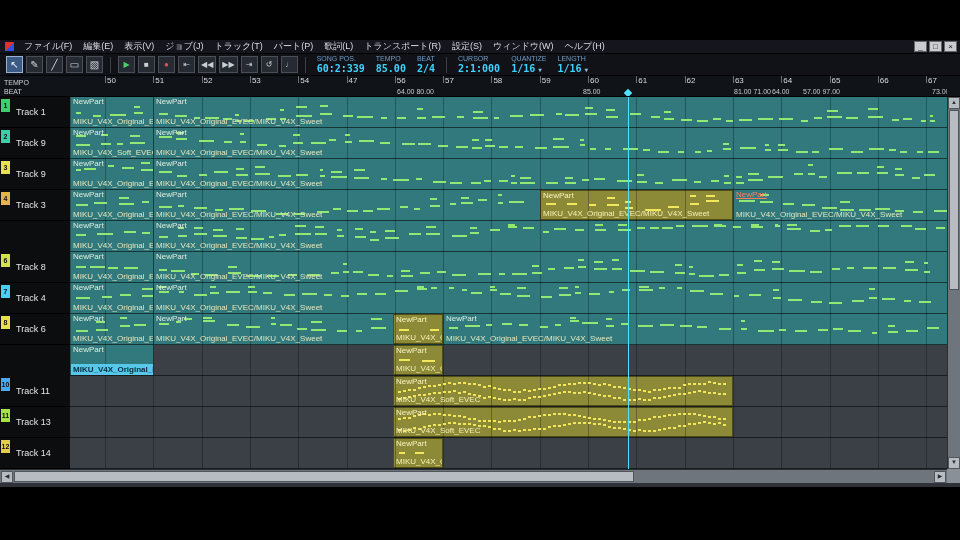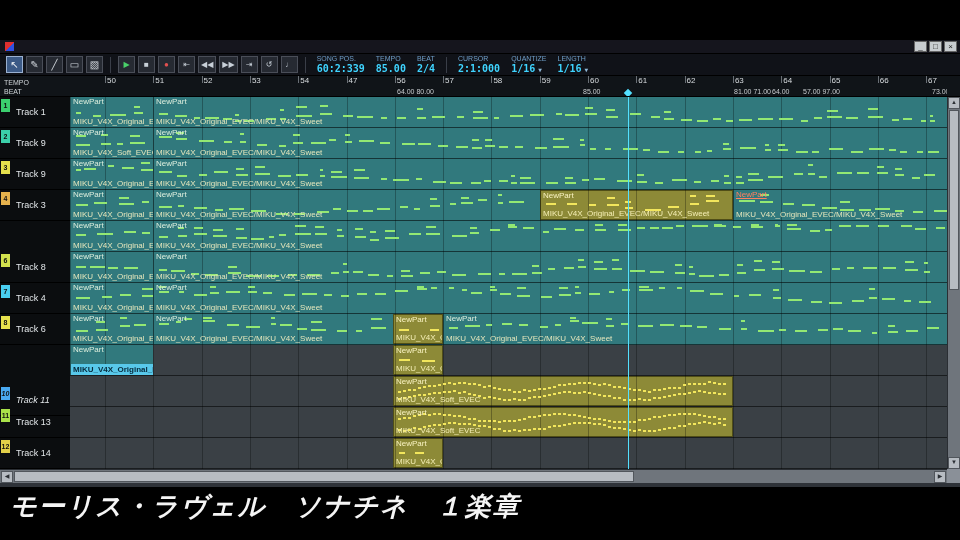--- a/index.html
+++ b/index.html
@@ -83,20 +83,33 @@
            font-size:26px;letter-spacing:2px;}
 </style>
 </head>
 <body>
 
 <div class="stage">
   <div class="window">
 
     <div class="titlebar">
       <span class="app-icon"></span>
+      <nav class="menubar" id="menubar">
+          <span class="menu-item">ファイル(F)</span>
+          <span class="menu-item">編集(E)</span>
+          <span class="menu-item">表示(V)</span>
+          <span class="menu-item">ジョブ(J)</span>
+          <span class="menu-item">トラック(T)</span>
+          <span class="menu-item">パート(P)</span>
+          <span class="menu-item">歌詞(L)</span>
+          <span class="menu-item">トランスポート(R)</span>
+          <span class="menu-item">設定(S)</span>
+          <span class="menu-item">ウィンドウ(W)</span>
+          <span class="menu-item">ヘルプ(H)</span>
+        </nav>
       <div class="winbtns" id="winbtns">
           <span class="winbtn">_</span>
           <span class="winbtn">□</span>
           <span class="winbtn">×</span>
         </div>
     </div>
 
     <div class="toolbar" id="toolbar">
         <span class="tool active">↖</span>
         <span class="tool">✎</span>
@@ -216,21 +229,21 @@
             <div class="tname">Track 8</div>
           </div>
           <div class="thead" style="top: 186px;">
             <div class="ttab" style="background: rgb(73, 207, 241);">7</div>
             <div class="tname">Track 4</div>
           </div>
           <div class="thead" style="top: 217px;">
             <div class="ttab" style="background: rgb(230, 225, 77);">8</div>
             <div class="tname">Track 6</div>
           </div>
-          <div class="thead" style="top: 288px; font-style: italic;">
+          <div class="thead" style="top: 279px;">
             <div class="ttab" style="background: rgb(73, 169, 241);">10</div>
             <div class="tname">Track 11</div>
           </div>
           <div class="thead" style="top: 310px;">
             <div class="ttab" style="background: rgb(169, 225, 73);">11</div>
             <div class="tname">Track 13</div>
           </div>
           <div class="thead" style="top: 341px;">
             <div class="ttab" style="background: rgb(225, 207, 73);">12</div>
             <div class="tname">Track 14</div>
@@ -1148,14 +1161,13 @@
 
     <div class="hscroll">
       <div class="sbtn hbtn" style="left:1px">◀</div>
       <div class="hthumb"></div>
       <div class="sbtn hbtn" style="right:1px">▶</div>
     </div>
     <div class="corner"></div>
     <div class="winbottom"></div>
   </div>
 
-  <div class="caption">モーリス・ラヴェル　ソナチネ　１楽章</div>
 </div>
 
 </body></html>

